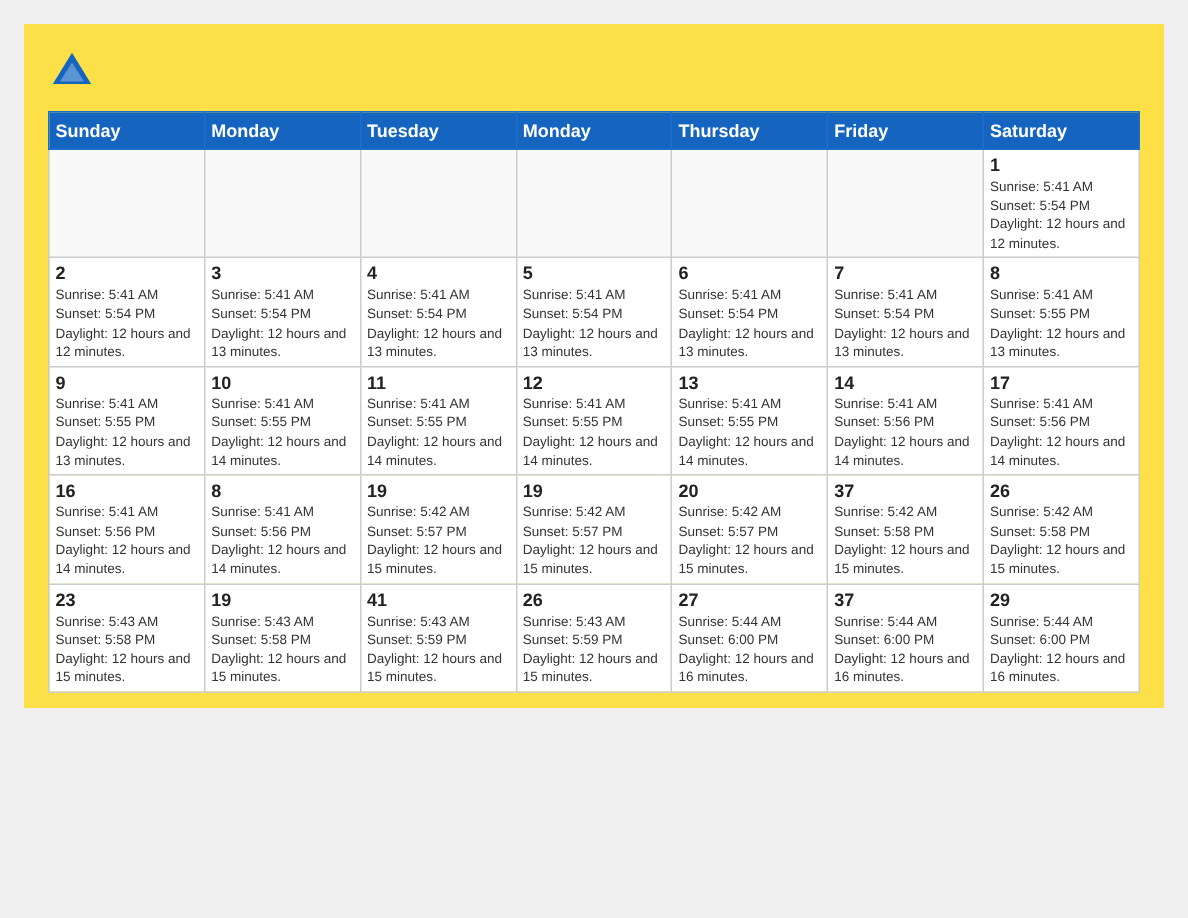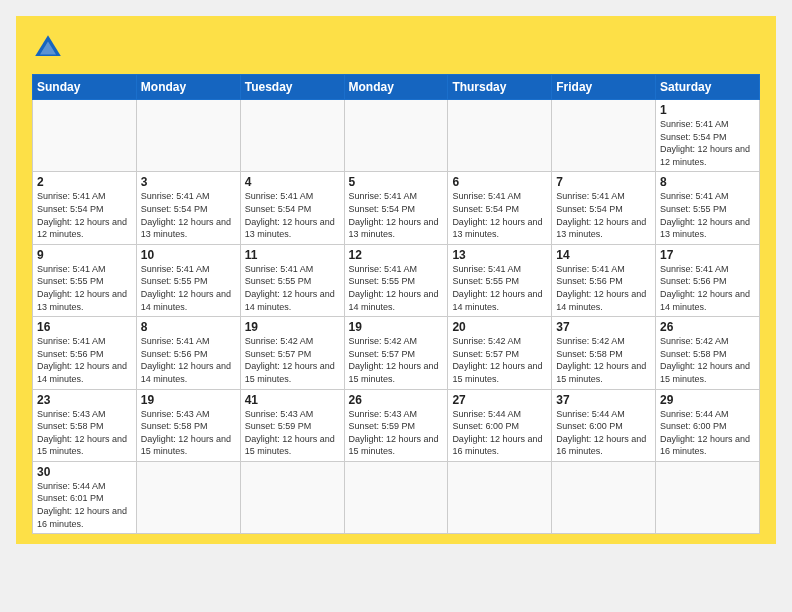--- a/index.html
+++ b/index.html
@@ -365,31 +365,15 @@
           </td>
           <td>
         <span class="day-number">29</span>
         <div class="day-info">
           Sunrise: 5:44 AM<br>
           Sunset: 6:00 PM<br>
           Daylight: 12 hours and 16 minutes.<br>
         </div>
           </td>
         </tr>
-        <tr>
-          <td>
-        <span class="day-number">30</span>
-        <div class="day-info">
-          Sunrise: 5:44 AM<br>
-          Sunset: 6:01 PM<br>
-          Daylight: 12 hours and 16 minutes.<br>
-        </div>
-          </td>
-          <td class="empty"></td>
-          <td class="empty"></td>
-          <td class="empty"></td>
-          <td class="empty"></td>
-          <td class="empty"></td>
-          <td class="empty"></td>
-        </tr>
       </tbody>
   </table>
 </div>
 
 </body></html>

